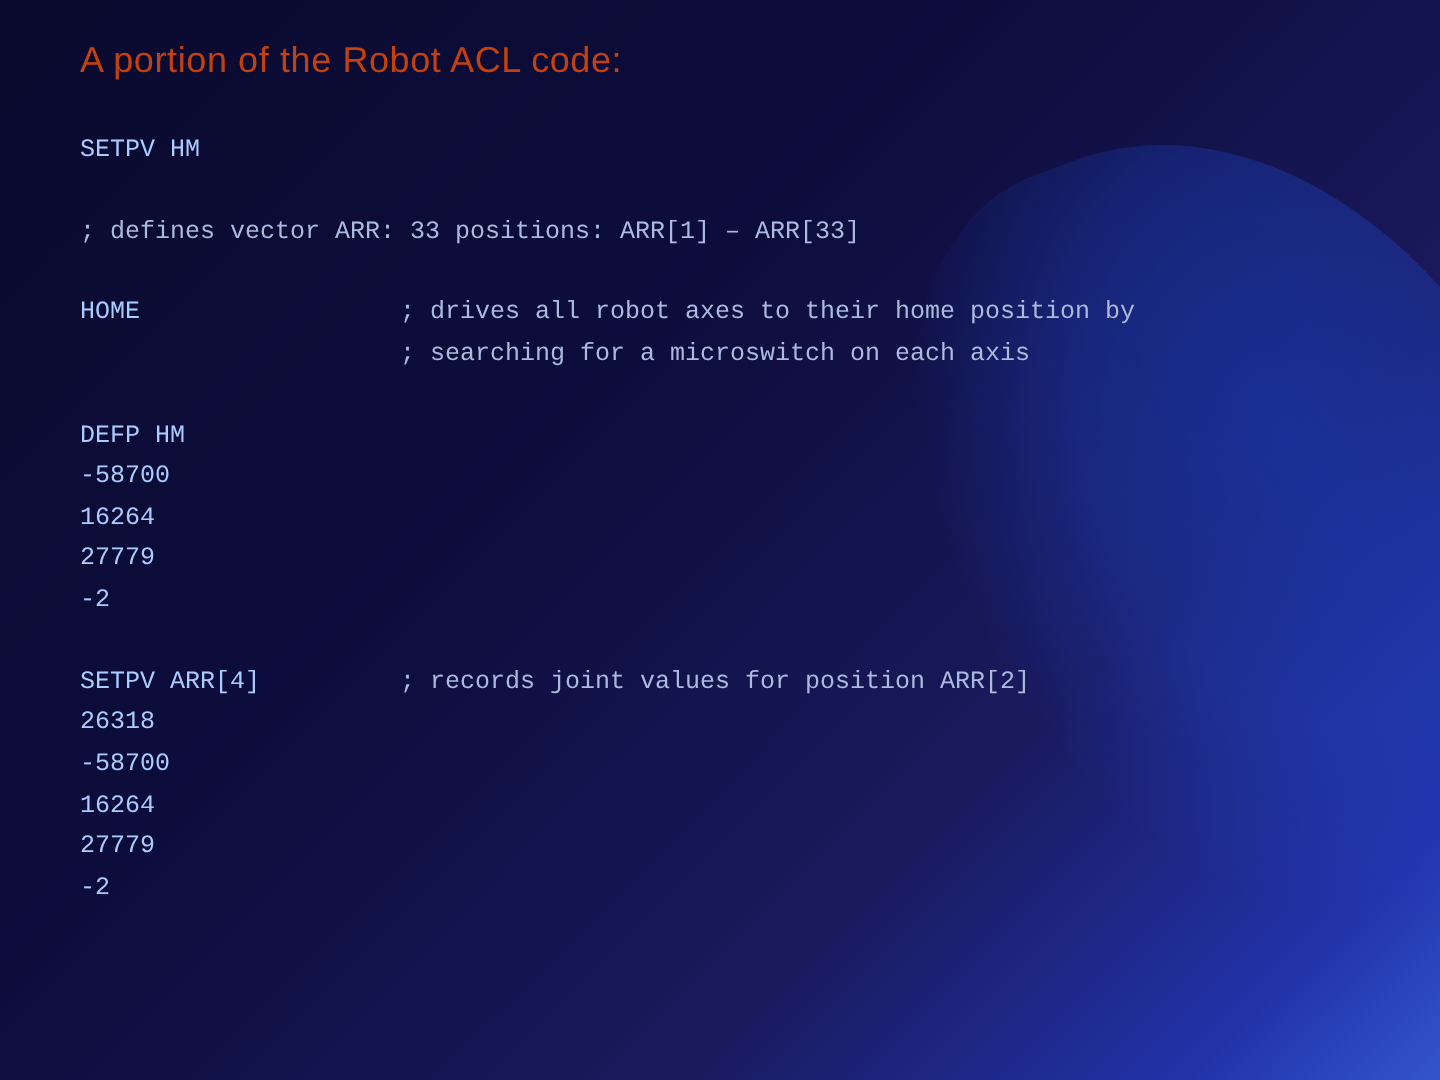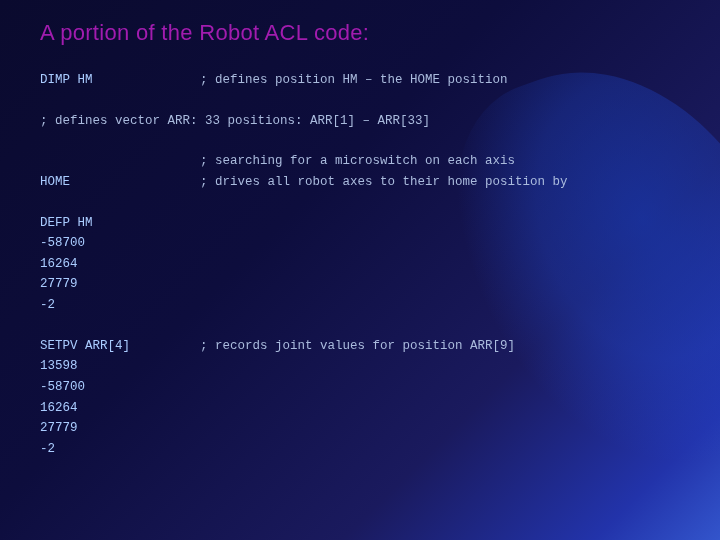--- a/index.html
+++ b/index.html
@@ -26,23 +26,23 @@
       pointer-events: none;
     }
 
     .container {
       padding: 20px 40px;
       position: relative;
       z-index: 1;
     }
 
     .title {
-      color: #a21caf;
+      color: #c2410c;
       font-family: Arial, Helvetica, sans-serif;
-      font-size: 22px;
+      font-size: 18px;
       font-weight: normal;
       margin-bottom: 24px;
       letter-spacing: 0.3px;
     }
 
     .code-block {
       color: #ccddff;
       font-size: 12.5px;
       line-height: 1.65;
     }
@@ -67,41 +67,40 @@
 </head>
 <body>
 
 <div class="bg-swirl"></div>
 
 <div class="container">
   <div class="title">A portion of the Robot ACL code:</div>
 
   <div class="code-block" id="code-container">
   <div class="code-row">
-        <span class="code-cmd">DIMP HM</span>
-        <span class="code-comment">; defines position HM – the HOME position</span>
+        <span class="code-cmd">SETPV HM</span>
       </div>
       <div class="code-row">
         <span class="code-cmd"></span>
         <span class="code-comment"></span>
       </div>
       <div class="code-row">
         <span class="code-comment">; defines vector ARR: 33 positions: ARR[1] – ARR[33]</span>
       </div>
       <div class="code-row">
         <span class="code-cmd"></span>
         <span class="code-comment"></span>
       </div>
       <div class="code-row">
+        <span class="code-cmd">HOME</span>
+        <span class="code-comment">; drives all robot axes to their home position by</span>
+      </div>
+      <div class="code-row">
         <span class="code-cmd" style="min-width: 160px;"> </span>
         <span class="code-comment">; searching for a microswitch on each axis</span>
-      </div>
-      <div class="code-row">
-        <span class="code-cmd">HOME</span>
-        <span class="code-comment">; drives all robot axes to their home position by</span>
       </div>
       <div class="code-row">
         <span class="code-cmd"></span>
         <span class="code-comment"></span>
       </div>
       <div class="code-row">
         <span class="code-cmd">DEFP HM</span>
       </div>
       <div class="code-row">
         <span class="code-cmd">-58700</span>
@@ -118,24 +117,24 @@
       <div class="code-row">
         <span class="code-cmd">-2</span>
         <span class="code-comment"></span>
       </div>
       <div class="code-row">
         <span class="code-cmd"></span>
         <span class="code-comment"></span>
       </div>
       <div class="code-row">
         <span class="code-cmd">SETPV ARR[4]</span>
-        <span class="code-comment">; records joint values for position ARR[9]</span>
+        <span class="code-comment">; records joint values for position ARR[2]</span>
       </div>
       <div class="code-row">
-        <span class="code-cmd">13598</span>
+        <span class="code-cmd">26318</span>
         <span class="code-comment"></span>
       </div>
       <div class="code-row">
         <span class="code-cmd">-58700</span>
         <span class="code-comment"></span>
       </div>
       <div class="code-row">
         <span class="code-cmd">16264</span>
         <span class="code-comment"></span>
       </div>

